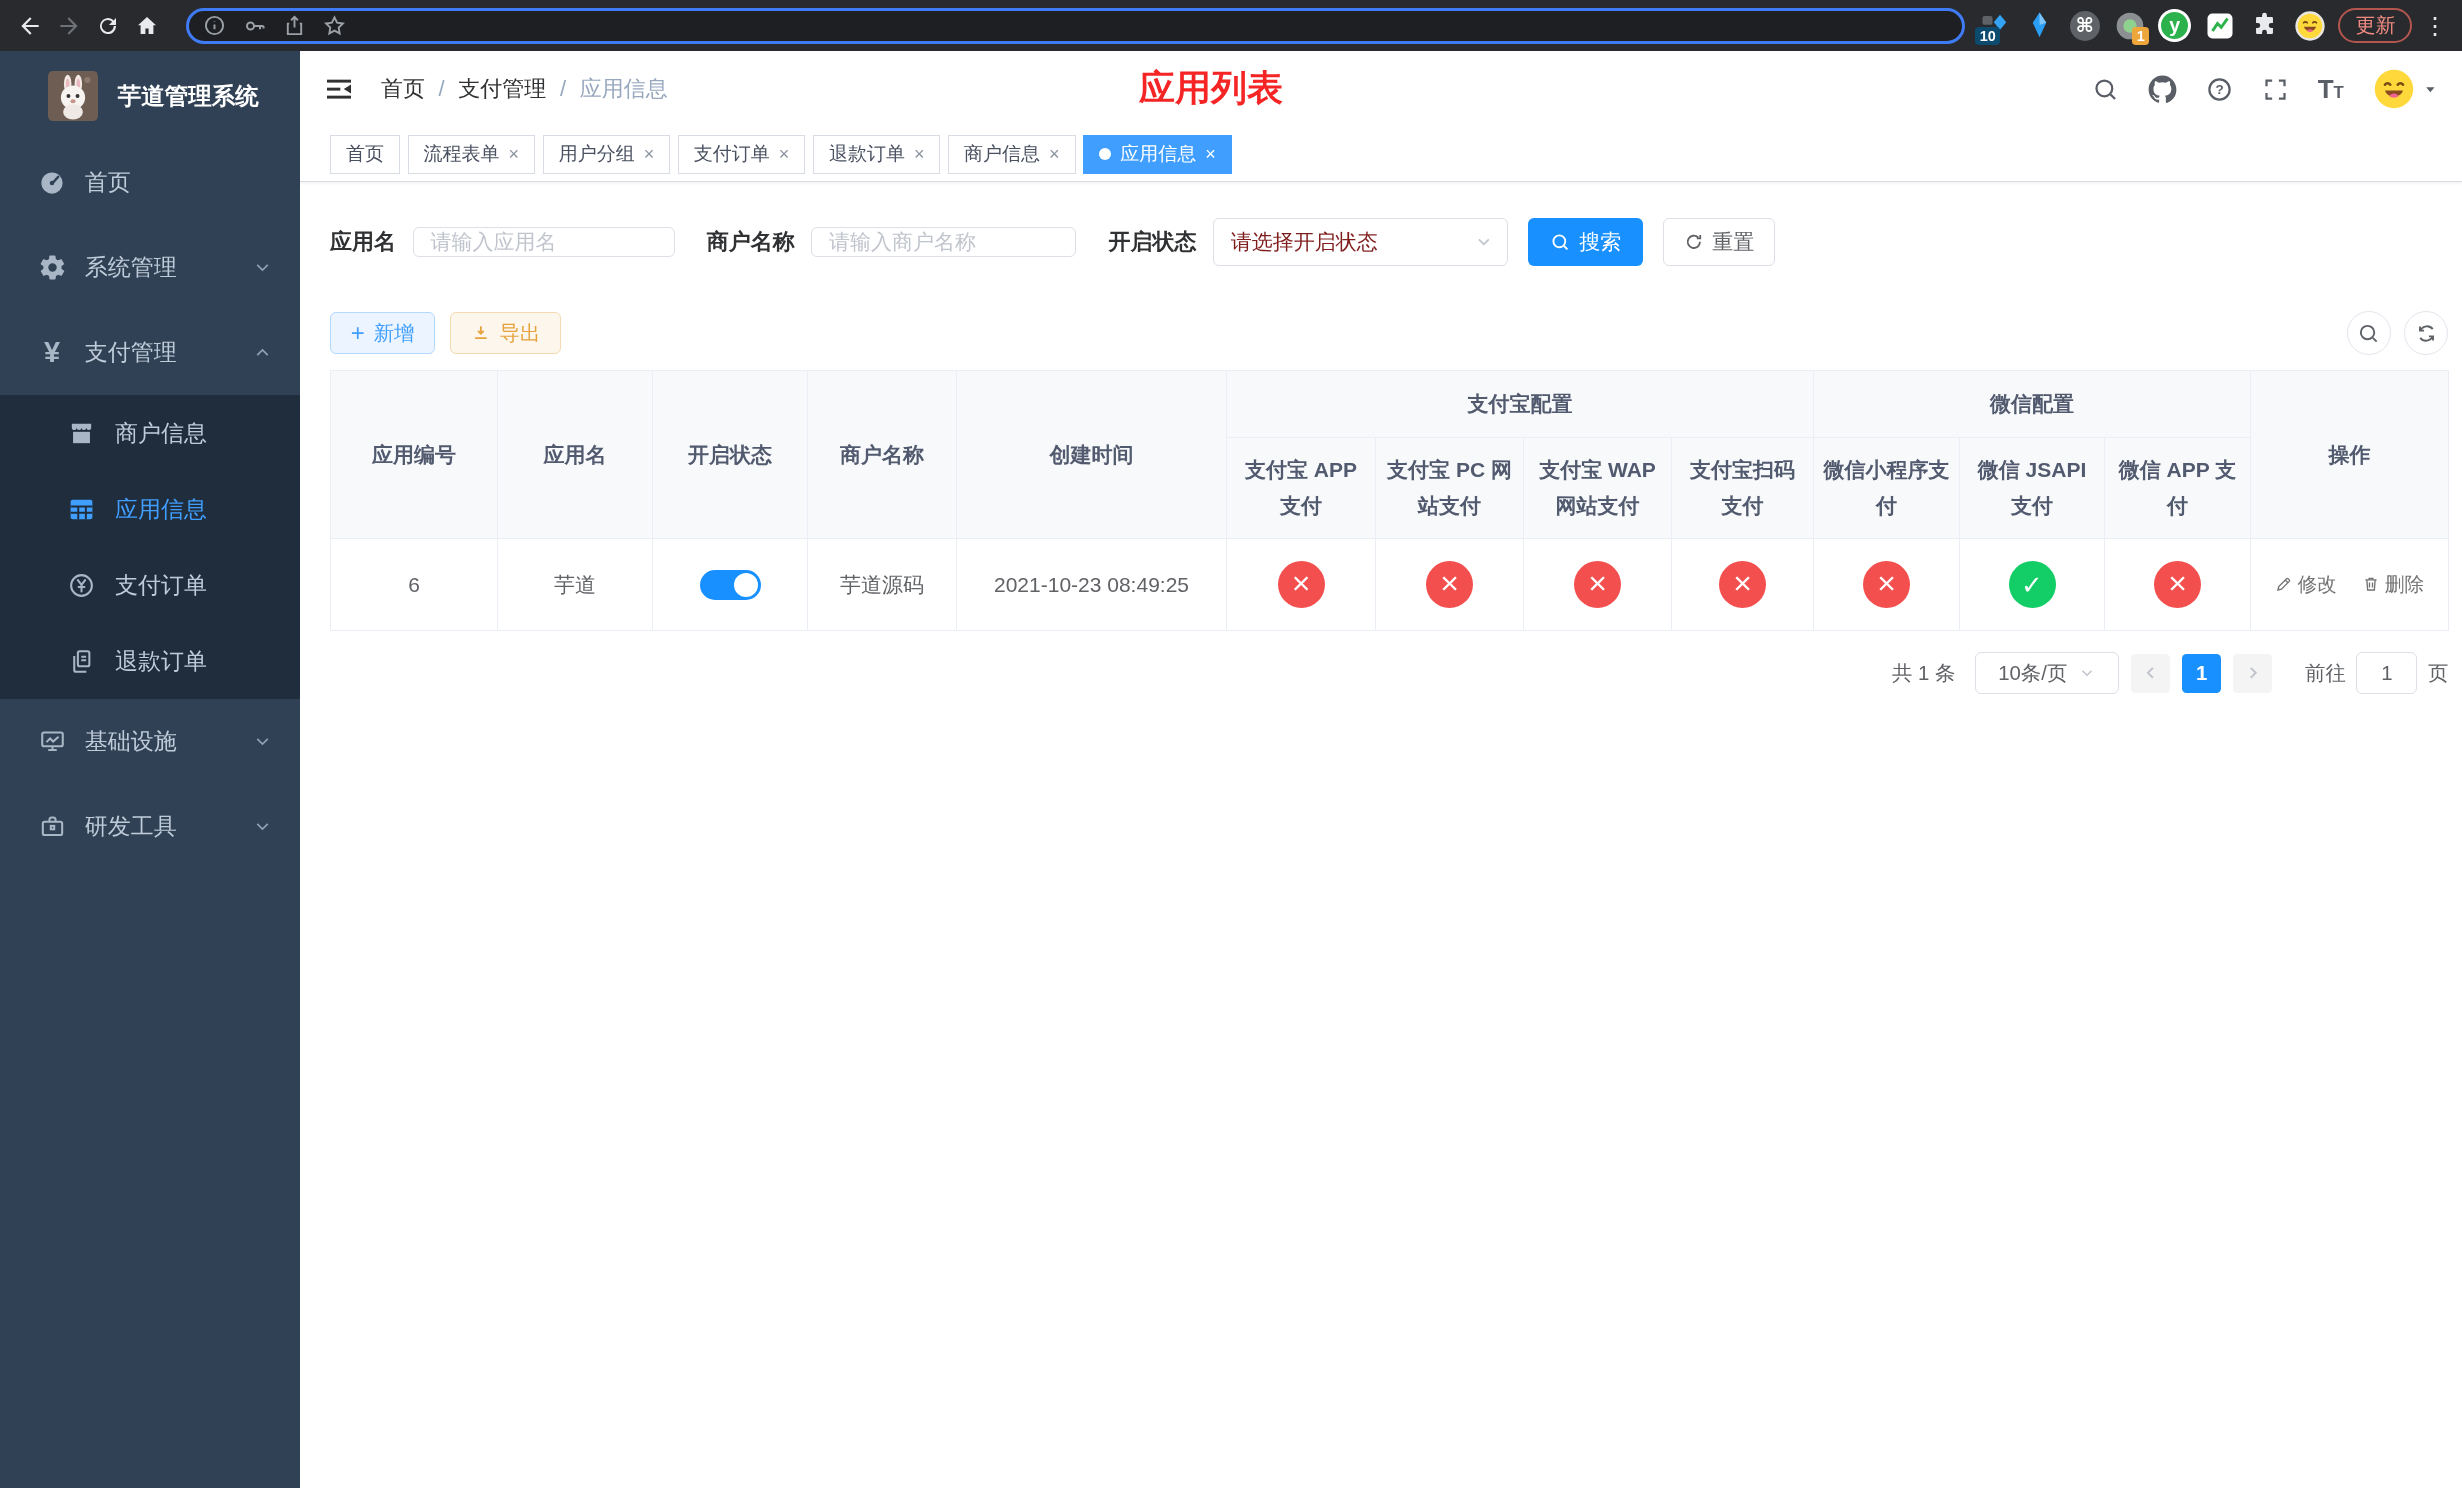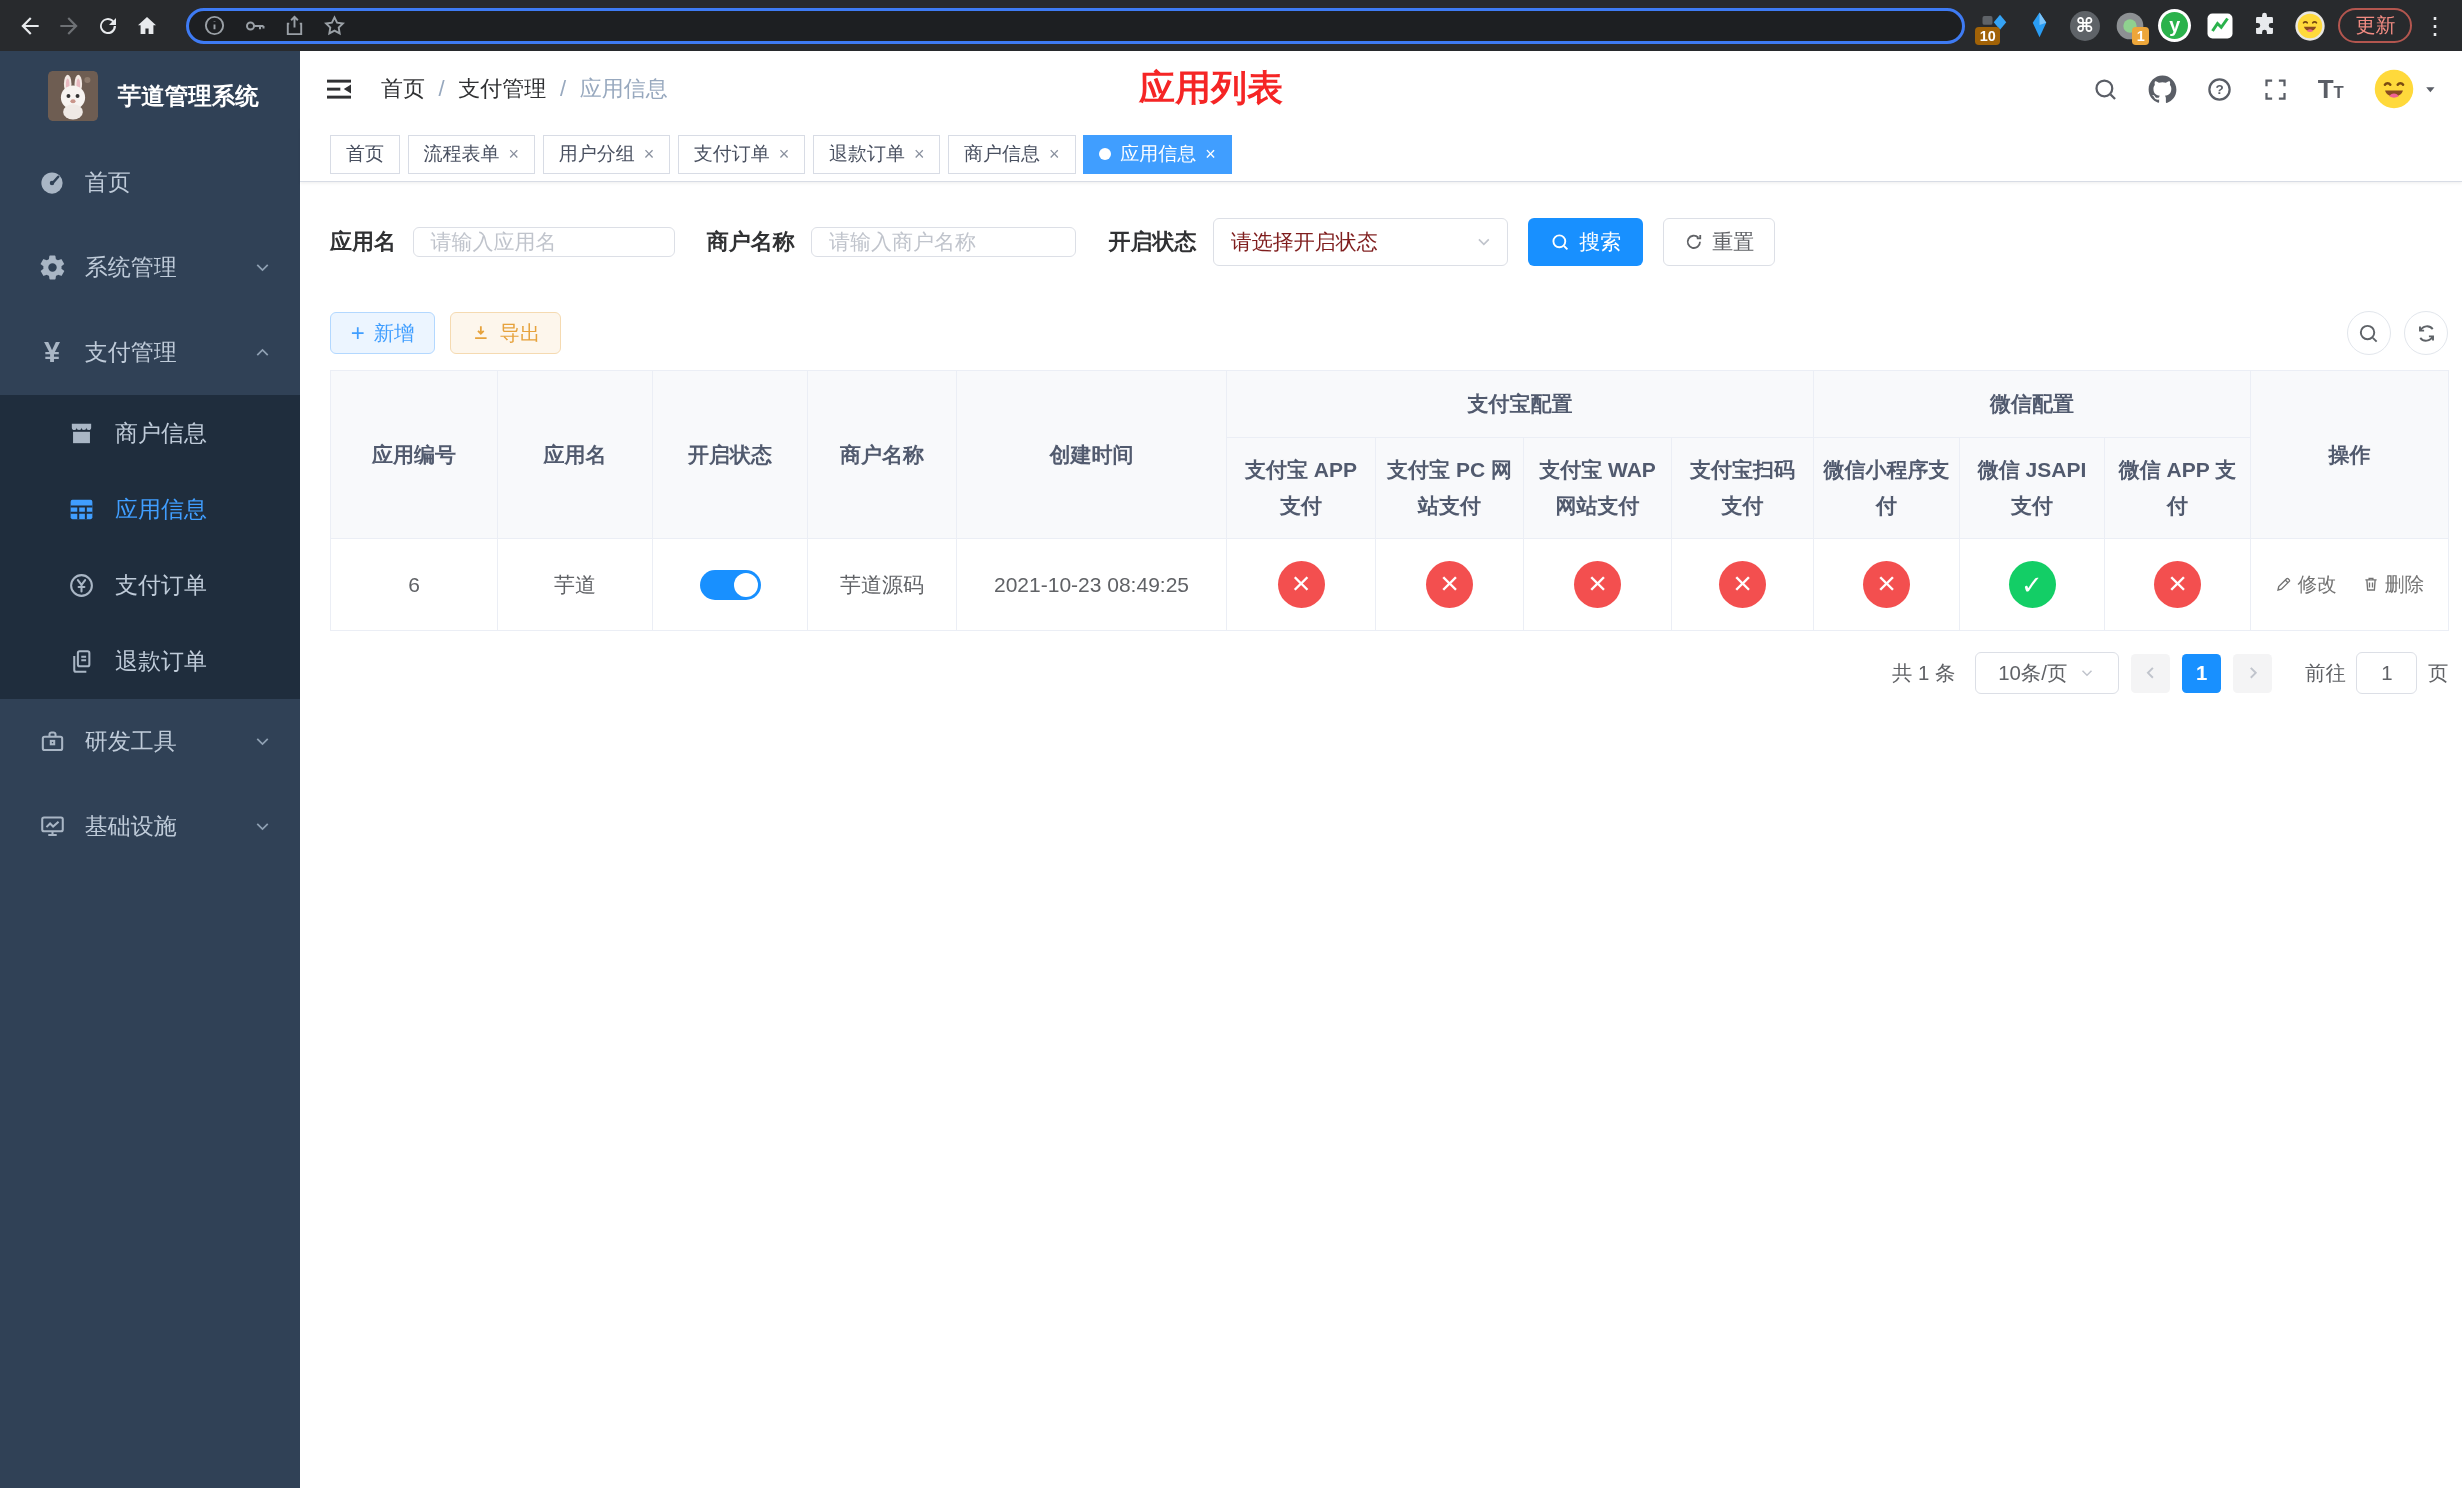--- a/index.html
+++ b/index.html
@@ -13,21 +13,21 @@
   .cbtn{width:39px;height:39px;display:flex;align-items:center;justify-content:center;color:#e8eaed;border-radius:50%;flex:0 0 auto}
   .cbtn.dim{color:#6e7175}
   .urlbar{flex:1;height:36px;margin:0 13.6px 0 19.7px;background:#1d1f22;border:3px solid #3e7bf4;border-radius:19.7px;display:flex;align-items:center;padding:0 13.6px;min-width:0}
   .url-text{font-size:23px;margin-left:10.6px;white-space:nowrap;flex:1}
   .url-host{color:#e8eaed}
   .url-rest{color:#9aa0a6}
   .url-ic{color:#9aa0a6;margin-left:16.7px;flex:0 0 auto}
   .exts{display:flex;align-items:center;gap:12px;flex:0 0 auto;margin-right:7.6px}
   .ext{position:relative;width:33px;height:33px;display:flex;align-items:center;justify-content:center}
   .badge{position:absolute;font-size:14.4px;font-weight:700;color:#fff;border-radius:3.8px;padding:0.8px 4.5px;bottom:-3px}
-  .badge.red{background:#a16207;left:-3px}
+  .badge.red{background:#0c4a6e;left:-3px}
   .badge.orange{background:#eda63a;right:-3px;color:#fff}
   .circle-ic{width:30px;height:30px;border-radius:50%;display:flex;align-items:center;justify-content:center;font-weight:700}
   .update-btn{border:2.3px solid #b3564f;color:#f28b82;font-size:20px;border-radius:18px;height:35px;padding:0 15px;display:flex;align-items:center;margin:0 6px 0 4.5px;flex:0 0 auto}
   .dots{color:#e8eaed;font-size:24px;letter-spacing:0;flex:0 0 auto;padding:0 4.5px}
 
   
   .app{flex:1;display:flex;min-height:0}
   .sidebar{width:300px;background:#304156;flex:0 0 auto;display:flex;flex-direction:column;overflow:hidden}
   .logo-row{display:flex;align-items:center;padding:19.7px 0 19.7px 48px}
   .logo-img{width:50px;height:50px;border-radius:4.5px;flex:0 0 auto}
@@ -325,41 +325,41 @@
                   <path d="M6 7.5V19a1.5 1.5 0 0 0 1.5 1.5H16M11.8 8h4M11.8 11h4"></path>
                 </svg>
             </span>
             <span class="lbl">退款订单</span>
           </div>
         </div>
 
         <div class="m-item">
           <span class="ic">
             <svg width="29" height="29" viewBox="0 0 24 24" fill="none" stroke="currentColor" stroke-width="1.7">
+                <rect x="3.5" y="4.5" width="17" height="11.5" rx="1.5"></rect>
+                <path d="M7 12.5l3-3 2.5 2.5 4.5-4M12 16v3M8.5 19h7"></path>
+              </svg>
+          </span>
+          <span class="lbl">基础设施</span>
+          <span class="chev">
+              <svg width="21" height="21" viewBox="0 0 24 24" fill="none" stroke="currentColor" stroke-width="2">
+                <path d="m6 9 6 6 6-6"></path>
+              </svg>
+            </span>
+        </div>
+
+        <div class="m-item">
+          <span class="ic">
+            <svg width="29" height="29" viewBox="0 0 24 24" fill="none" stroke="currentColor" stroke-width="1.7">
                 <rect x="4" y="8" width="16" height="11" rx="1.5"></rect>
                 <path d="M9.5 8V6.2A1.7 1.7 0 0 1 11.2 4.5h1.6a1.7 1.7 0 0 1 1.7 1.7V8"></path>
                 <rect x="10.6" y="11.5" width="2.8" height="2.8"></rect>
               </svg>
           </span>
           <span class="lbl">研发工具</span>
-          <span class="chev">
-              <svg width="21" height="21" viewBox="0 0 24 24" fill="none" stroke="currentColor" stroke-width="2">
-                <path d="m6 9 6 6 6-6"></path>
-              </svg>
-            </span>
-        </div>
-
-        <div class="m-item">
-          <span class="ic">
-            <svg width="29" height="29" viewBox="0 0 24 24" fill="none" stroke="currentColor" stroke-width="1.7">
-                <rect x="3.5" y="4.5" width="17" height="11.5" rx="1.5"></rect>
-                <path d="M7 12.5l3-3 2.5 2.5 4.5-4M12 16v3M8.5 19h7"></path>
-              </svg>
-          </span>
-          <span class="lbl">基础设施</span>
           <span class="chev">
               <svg width="21" height="21" viewBox="0 0 24 24" fill="none" stroke="currentColor" stroke-width="2">
                 <path d="m6 9 6 6 6-6"></path>
               </svg>
             </span>
         </div>
 
       </nav>
     </aside>
 

